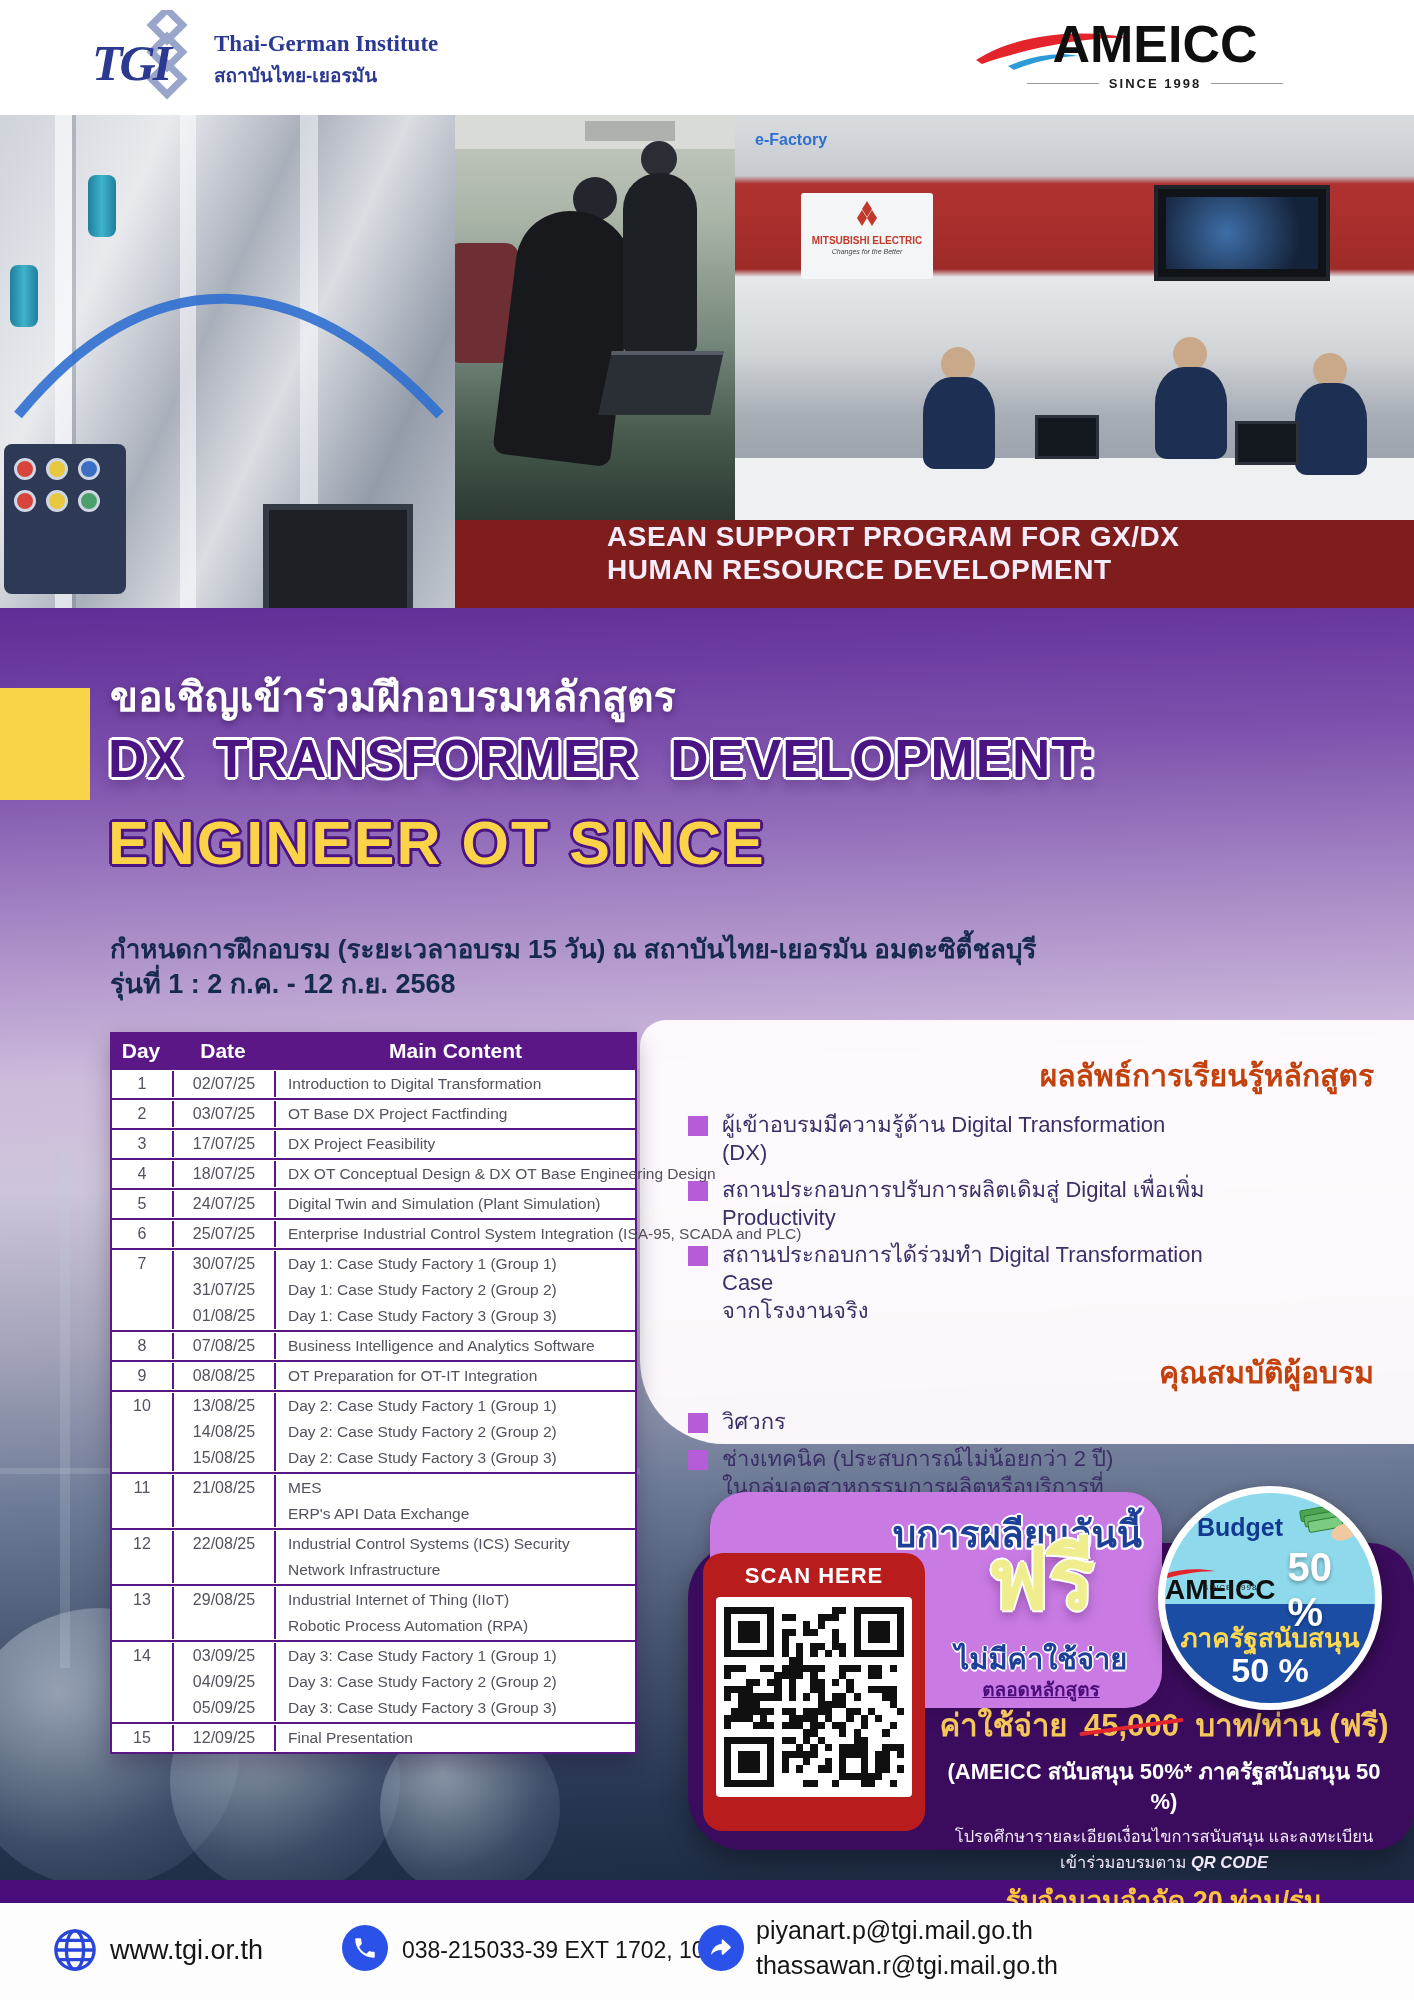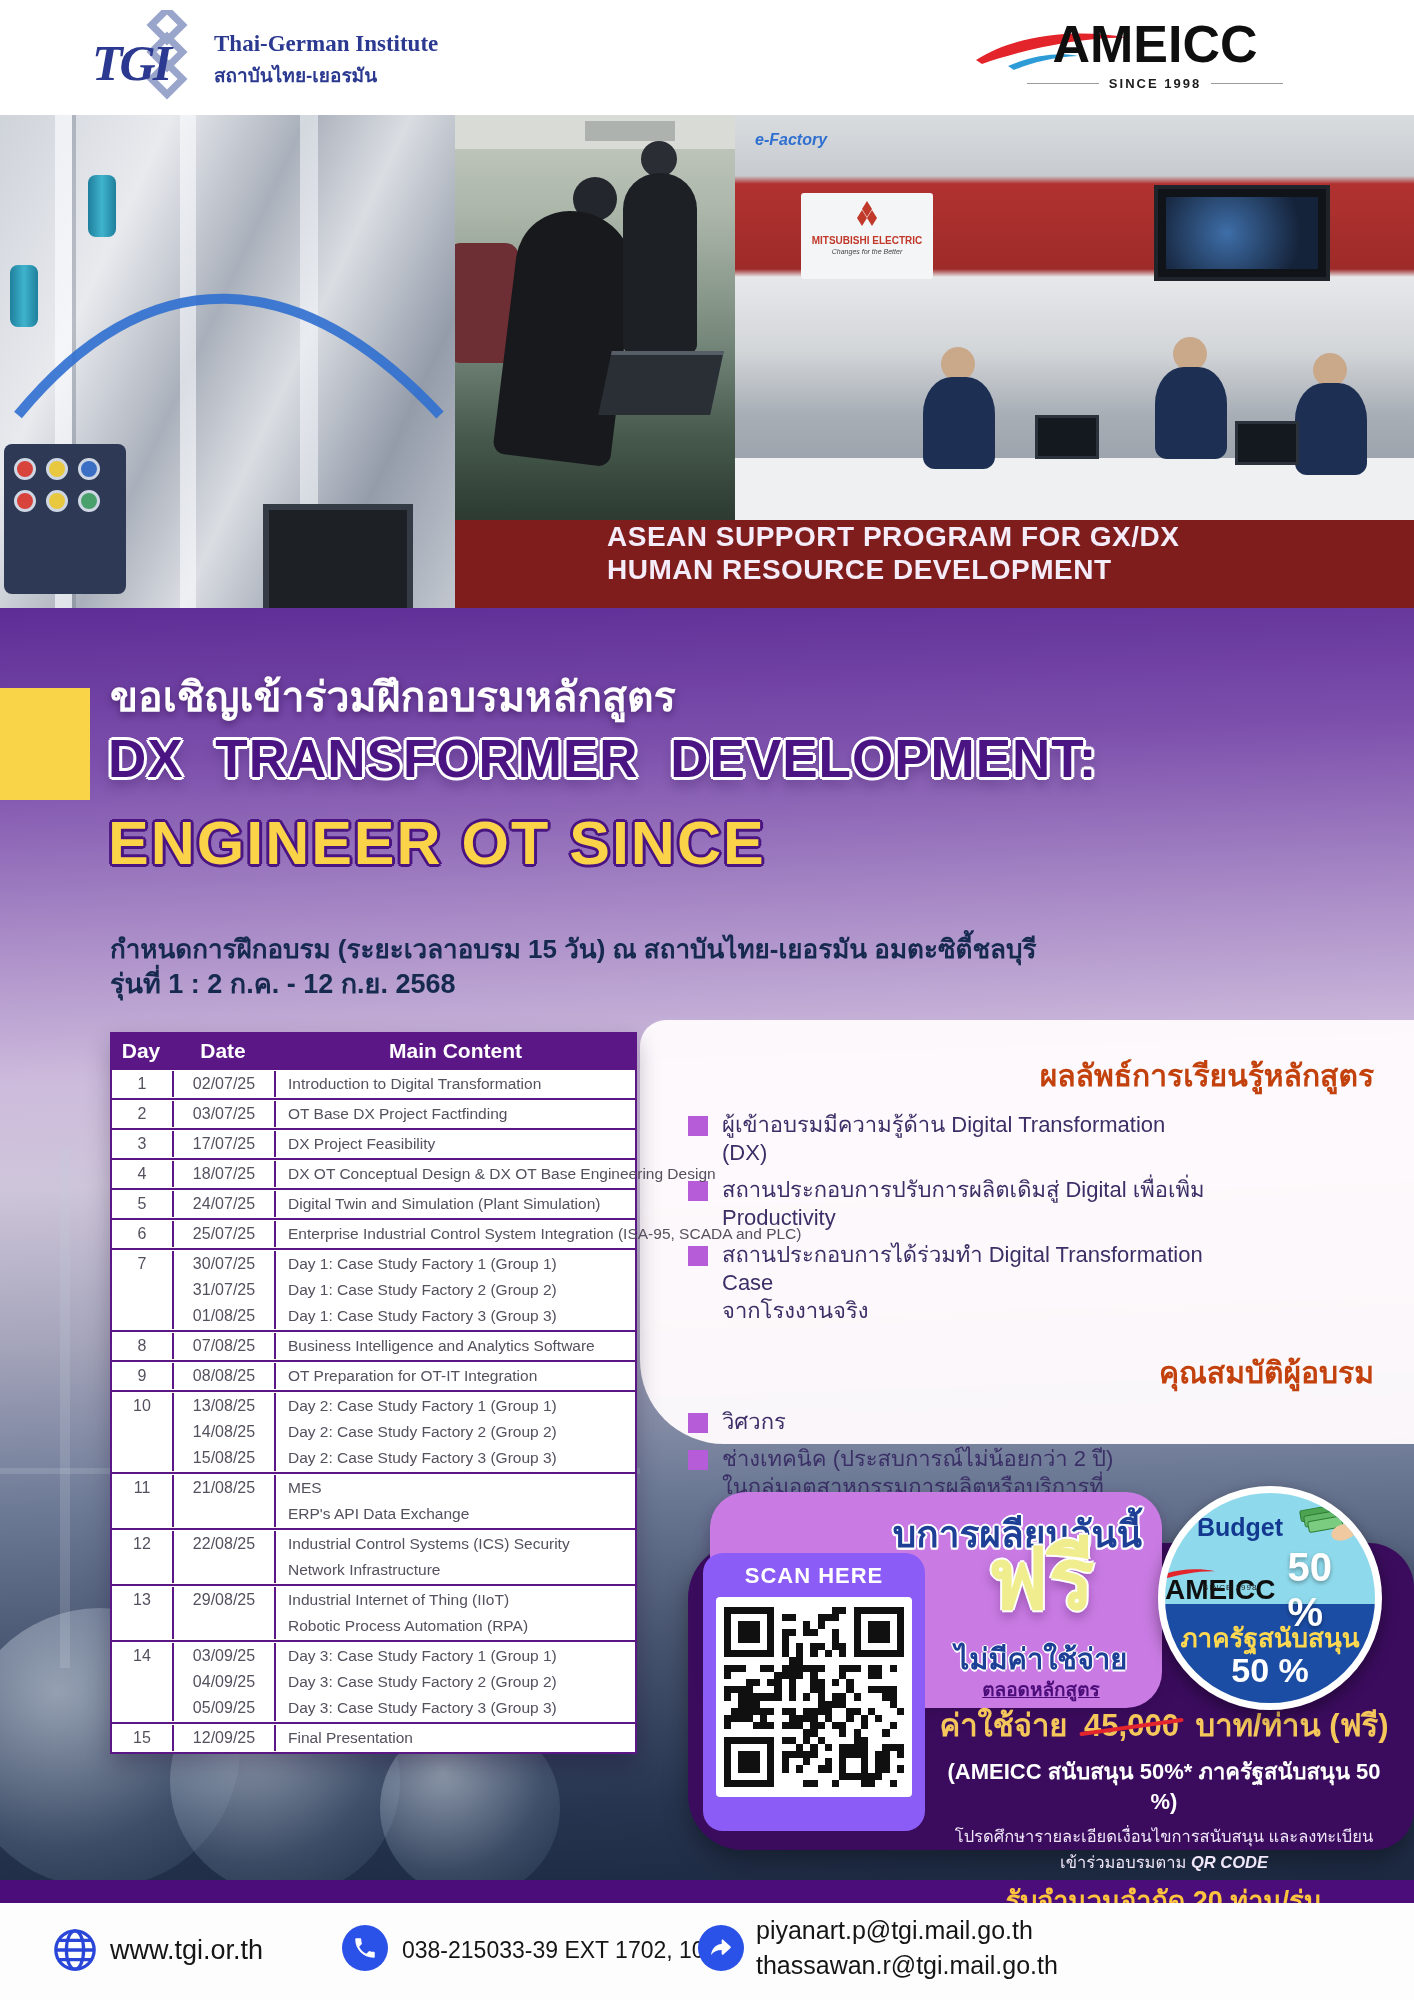--- a/index.html
+++ b/index.html
@@ -45,21 +45,21 @@
   .p2-head2 { position:absolute; left:186px; top:26px; width:36px; height:36px; border-radius:50%; background:#2a2d33; }
   .p2-laptop { position:absolute; left:150px; top:236px; width:112px; height:64px; background:#2a2f36; transform:skewX(-12deg); border-top:4px solid #565d66; }
   .p2-chair { position:absolute; left:-8px; top:128px; width:72px; height:120px; background:#6e2f34; border-radius:14px; }
   .photo3 { left:735px; top:115px; width:679px; height:405px;
     background:linear-gradient(180deg,#d9dcdf 0%,#c7cbd0 15%,#b13230 17%,#9e2b29 38%,#e6e8ea 40%,#d3d6d9 58%,#a8aeb6 74%,#8f96a0 100%); }
   .p3-tv { position:absolute; right:84px; top:70px; width:176px; height:96px; background:#101318; border:4px solid #1f242b; }
   .p3-tv-glow { position:absolute; left:8px; top:8px; right:8px; bottom:8px; background:radial-gradient(circle at 40% 50%, #3e6ea8, #15233a 75%); }
   .p3-sign { position:absolute; left:66px; top:78px; width:132px; height:86px; background:#f4f5f6; border-radius:3px; padding:8px 6px 4px; text-align:center; }
   .p3-sign-brand { font-size:10px; font-weight:800; color:#c0392b; margin-top:4px; }
   .p3-sign-tag { font-size:7px; font-style:italic; color:#444; margin-top:2px; }
-  .p3-efactory { position:absolute; left:20px; top:16px; font-size:16px; font-weight:800; font-style:italic; color:#2f6fd0; }
+  .p3-efactory { position:absolute; left:20px; top:16px; font-size:16px; font-weight:800; color:#2f6fd0; }
   .p3-table { position:absolute; left:0; bottom:0; width:100%; height:62px; background:#eef0f2; }
   .p3-p { position:absolute; width:72px; height:92px; background:#1d2f52; border-radius:40% 40% 12px 12px; }
   .p3-h { position:absolute; width:34px; height:34px; background:#caa98b; border-radius:50%; }
   .p3-mon { position:absolute; width:64px; height:44px; background:#14181f; border:3px solid #2c323b; }
   
   .asean-band { position:absolute; left:455px; top:520px; width:1091px; height:88px; background:#7f1d1d; display:flex; align-items:flex-start; z-index:2; }
   .asean-text { padding-left:152px; color:#F4EDF9; font-weight:800; font-size:28px; line-height:33px; letter-spacing:.5px; }
   
   .main-bg { position:absolute; left:0; top:608px; width:1414px; height:1272px;
     background:linear-gradient(178deg,#5E2D96 0%,#7C4FAC 12%,#A687C5 24%,#CDBBDC 36%,#CEC5DA 44%,#A4A4BA 56%,#6E7B97 68%,#47546F 80%,#273550 92%,#1C2941 100%); }
@@ -98,21 +98,21 @@
   .reg-card { position:absolute; left:688px; top:1543px; width:726px; height:307px; background:#3B0C5E;
     border-radius:55px 45px 40px 55px; z-index:3; box-shadow:0 10px 24px rgba(0,0,0,.35); }
   .reg-light { position:absolute; left:710px; top:1492px; width:452px; height:216px; background:#C97BE3; border-radius:36px; z-index:4; box-shadow:0 6px 16px rgba(40,5,60,.3); }
   .reg-today { position:absolute; right:20px; top:12px; font-size:37px; font-weight:800; color:#1D3F96;
     text-shadow:2px 0 #fff,-2px 0 #fff,0 2px #fff,0 -2px #fff,1.5px 1.5px #fff,-1.5px -1.5px #fff,1.5px -1.5px #fff,-1.5px 1.5px #fff; }
   .reg-free { position:absolute; left:210px; top:44px; width:242px; text-align:center; font-size:86px; font-weight:900; color:#F0ED8E; line-height:1;
     text-shadow:2px 0 #fff,-2px 0 #fff,0 2px #fff,0 -2px #fff,0 6px 12px rgba(60,10,80,.4); }
   .reg-nocost { position:absolute; left:210px; top:144px; width:242px; text-align:center; font-size:29px; font-weight:800; color:#1D3F96;
     text-shadow:1.5px 0 #fff,-1.5px 0 #fff,0 1.5px #fff,0 -1.5px #fff; }
   .reg-course { position:absolute; left:210px; top:182px; width:242px; text-align:center; font-size:19px; font-weight:700; color:#4B0D7A; text-decoration:underline; }
-  .qr-panel { position:absolute; left:703px; top:1553px; width:222px; height:278px; background:#8b5cf6; border-radius:20px; z-index:5; }
+  .qr-panel { position:absolute; left:703px; top:1553px; width:222px; height:278px; background:#b91c1c; border-radius:20px; z-index:5; }
   .scan-here { text-align:center; margin-top:10px; color:#fff; font-weight:700; font-size:22px; letter-spacing:1px; }
   .qr-box { position:absolute; left:13px; top:44px; width:196px; height:200px; background:#fff; border-radius:4px; padding:8px; }
   .qr-box svg { width:100%; height:100%; display:block; }
   .badge { position:absolute; left:1158px; top:1486px; width:224px; height:224px; border-radius:50%; border:7px solid #fff;
     background:linear-gradient(180deg,#8EDAEC 0%,#8EDAEC 53%,#1B4DA5 53%); z-index:6; box-shadow:0 6px 16px rgba(0,0,0,.4); overflow:hidden; }
   .badge-budget { position:absolute; left:32px; top:20px; font-size:25px; font-weight:800; color:#12398F; }
   .badge-money { position:absolute; right:18px; top:8px; }
   .badge-brand-row { position:absolute; left:0; top:52px; width:100%; display:flex; justify-content:center; align-items:center; gap:12px; }
   .badge-ameicc { position:relative; font-size:28px; font-weight:900; color:#0f0f10; }
   .badge-ameicc svg { position:absolute; left:-14px; top:-7px; }

